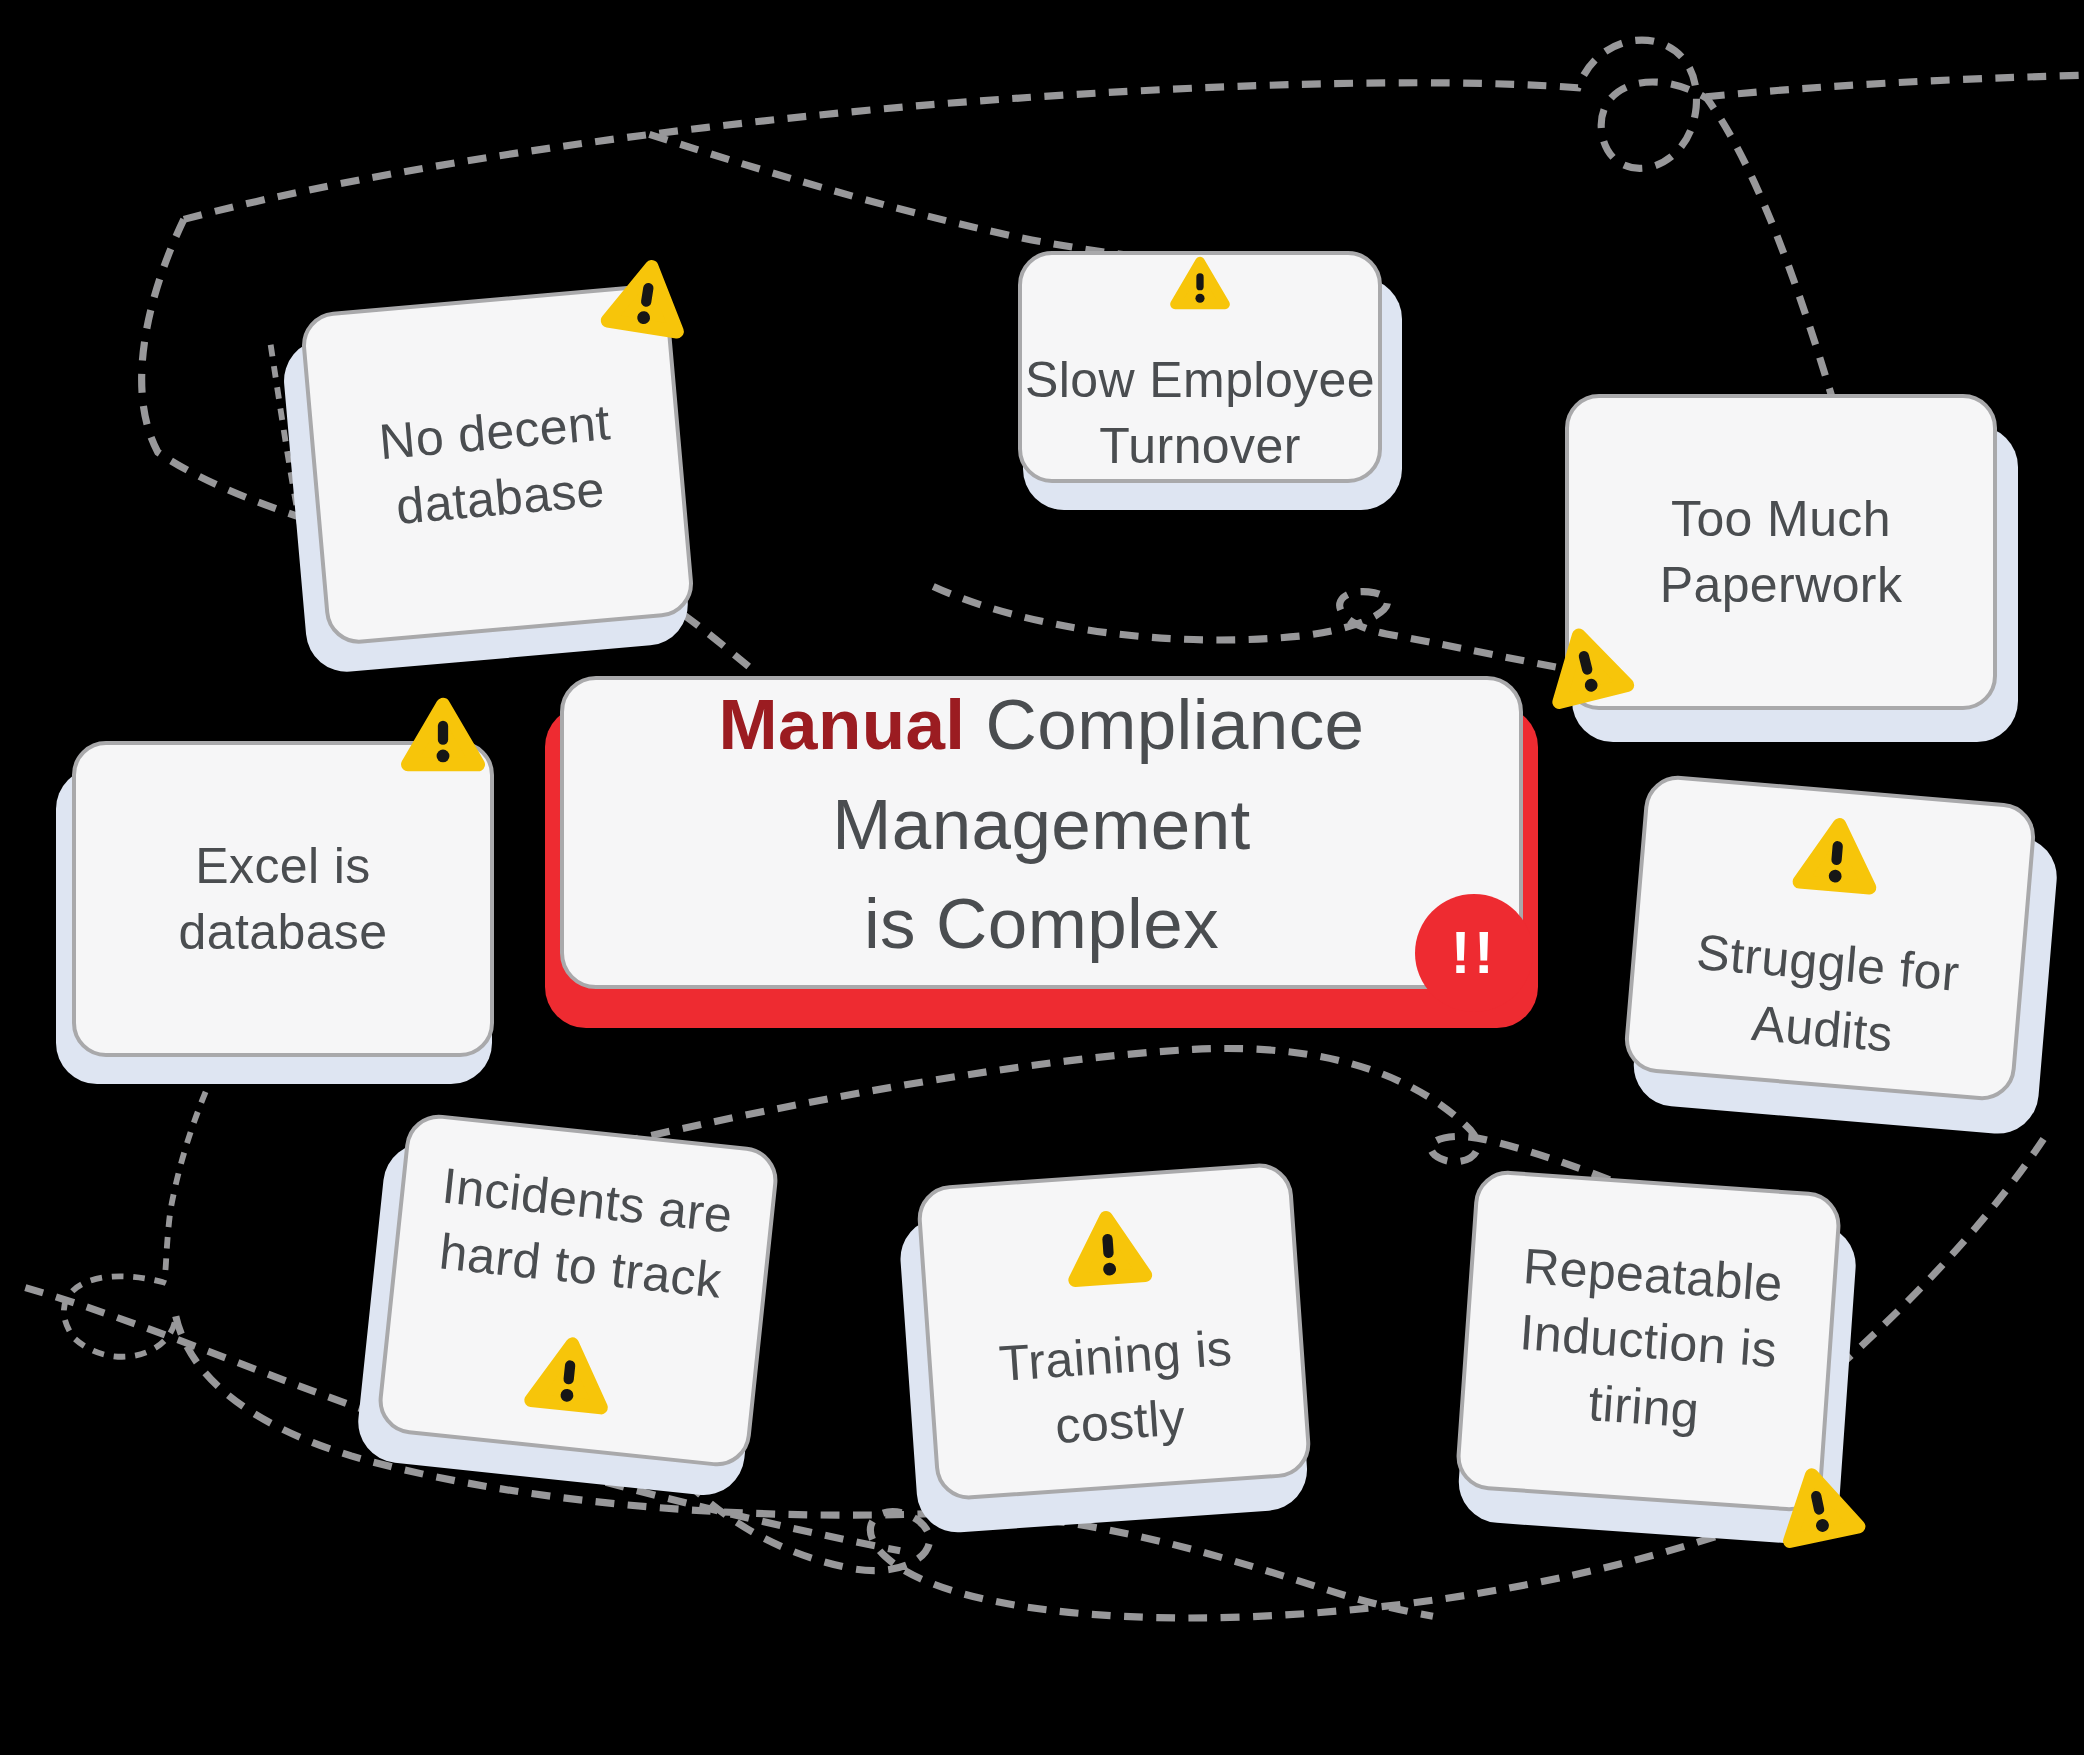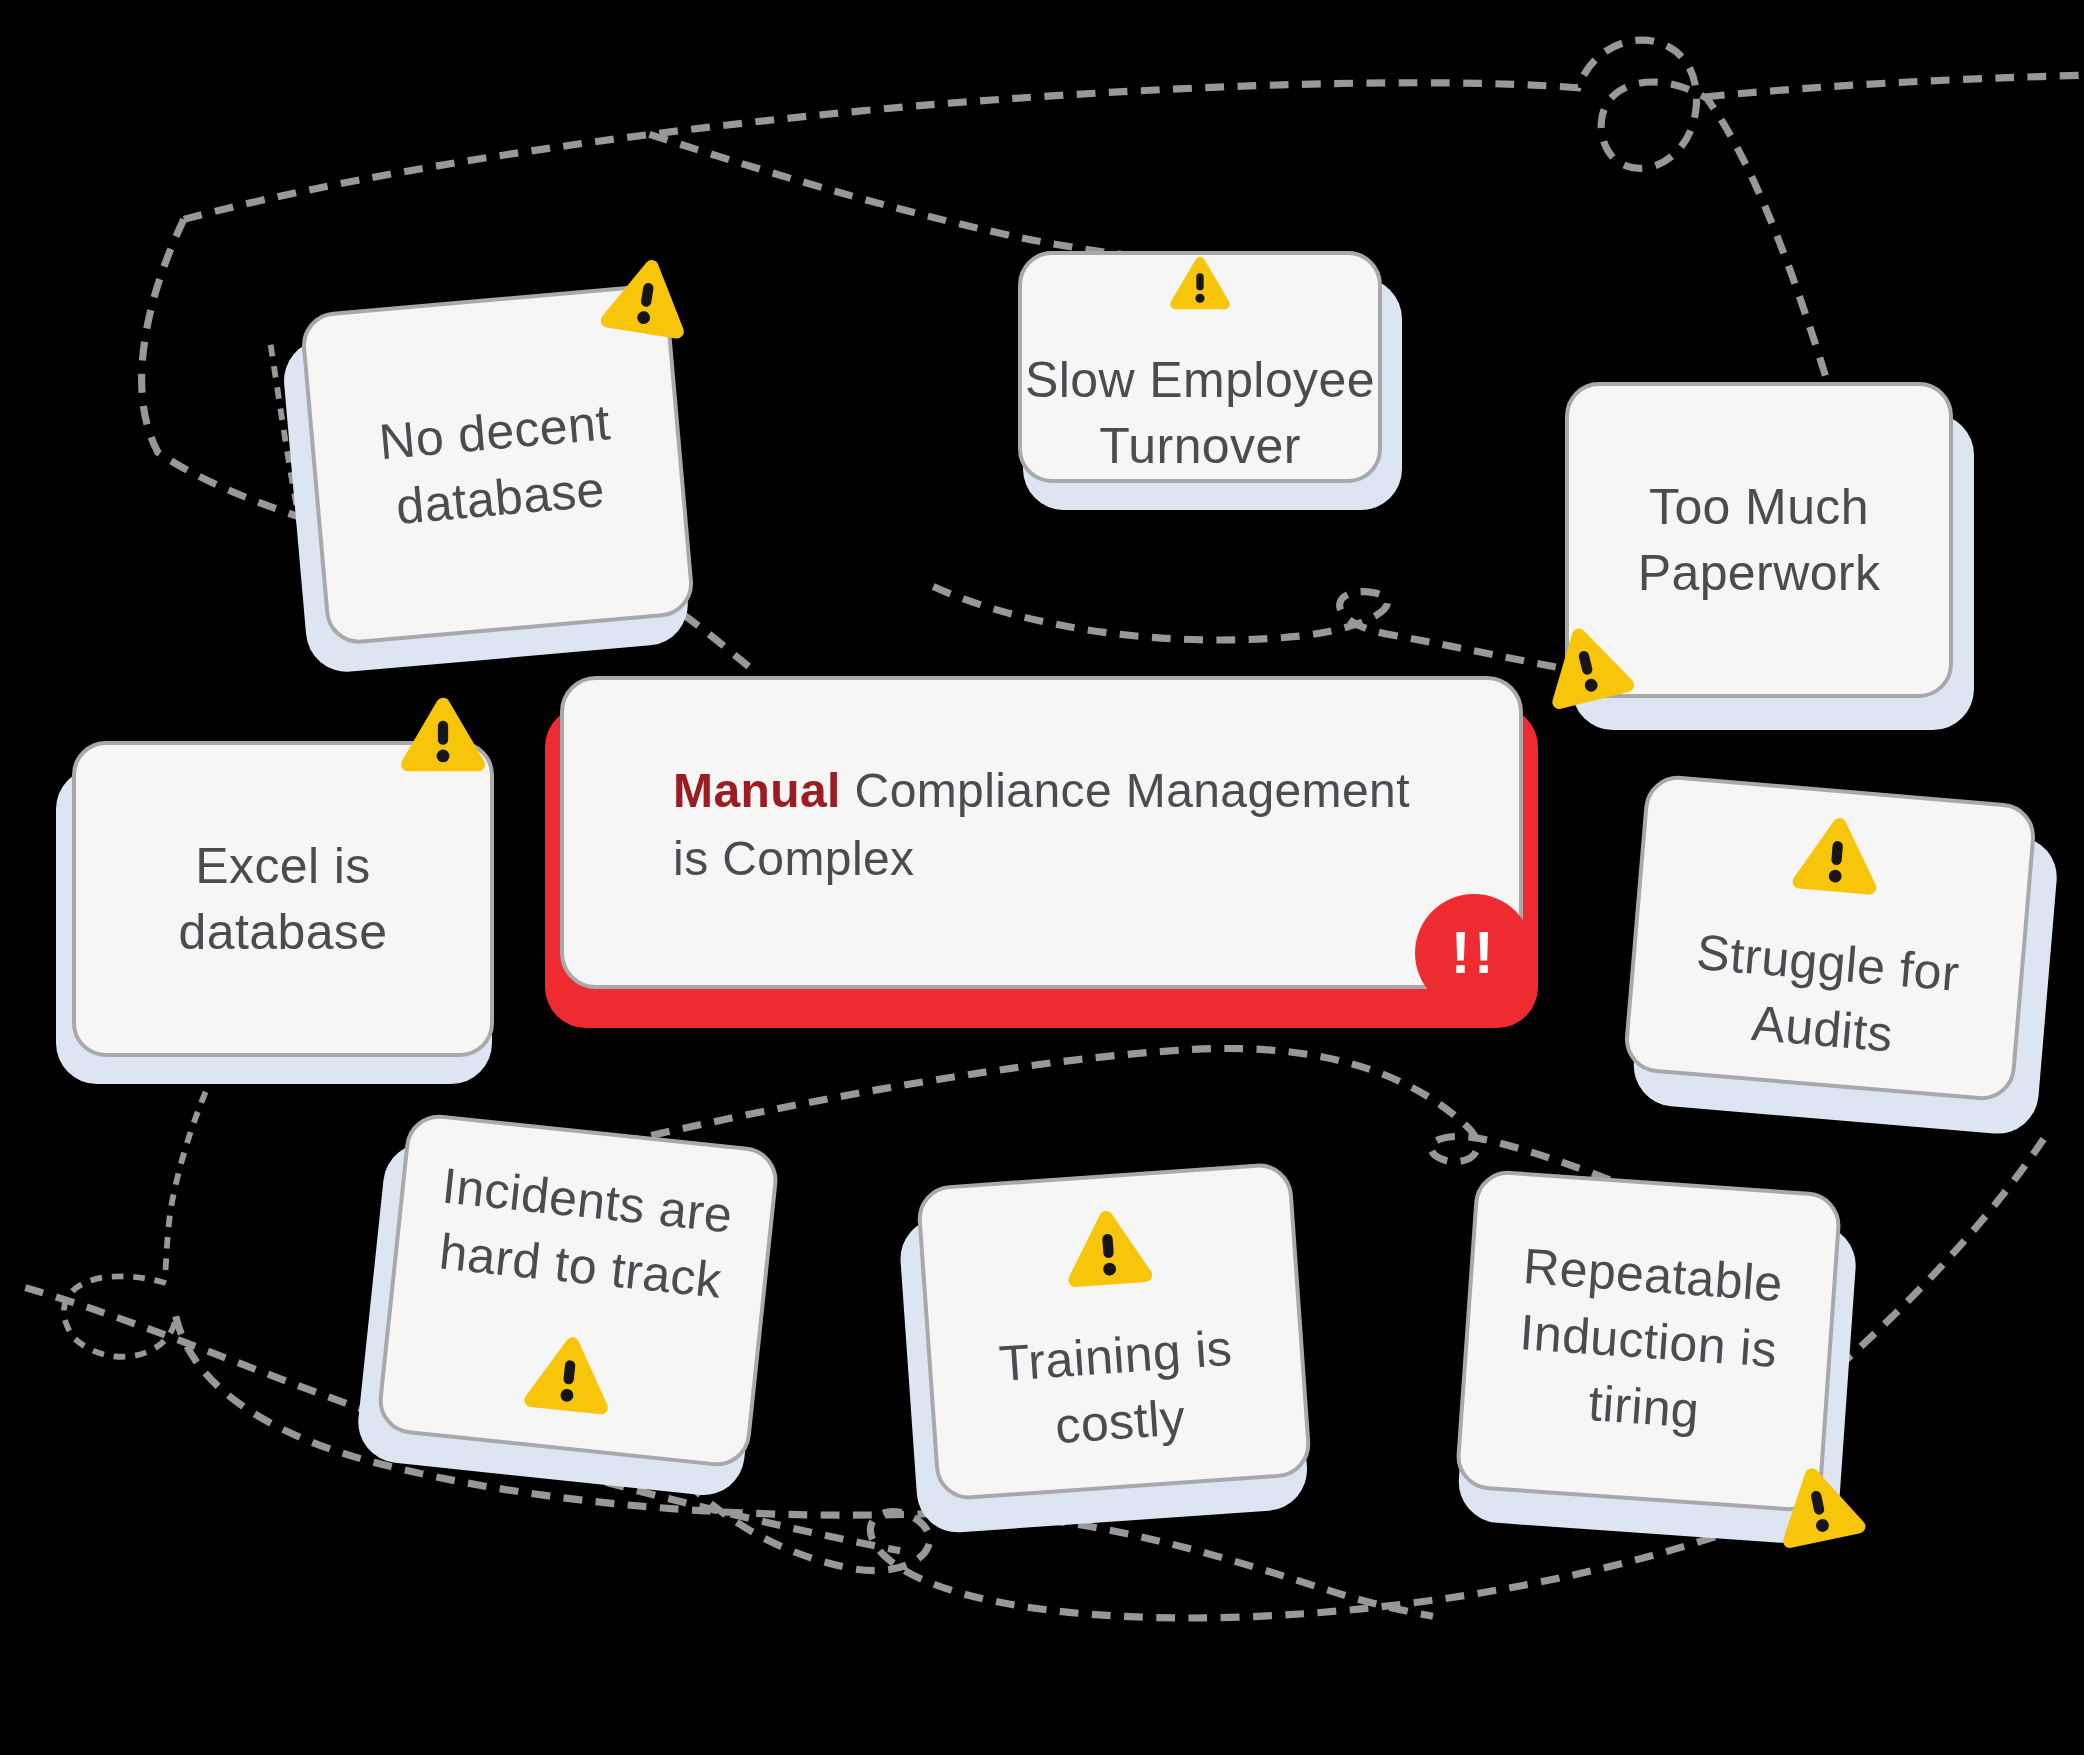--- a/index.html
+++ b/index.html
@@ -27,31 +27,31 @@
   .tri{width:86px;height:79px;display:block;}
   .tri-abs{position:absolute;z-index:3;}
   
   .red-backing{position:absolute;left:545px;top:706px;width:993px;height:322px;
                border-radius:41px;background:var(--accent_red);z-index:1;}
   .center-face{position:absolute;left:560px;top:676px;width:963px;height:313px;
                background:var(--card_fill);border:4.5px solid var(--card_border);
                border-radius:36px;z-index:2;display:flex;flex-direction:column;
                align-items:center;justify-content:center;box-sizing:border-box;
                padding-bottom:16px;}
-  .center-title{color:var(--text_gray);font-size:48px;line-height:1.4;
+  .center-title{color:var(--text_gray);font-size:71px;line-height:1.4;text-align:center;
                 letter-spacing:0.4px;}
   .center-title .em{color:var(--maroon);font-weight:bold;}
   .alert-badge{position:absolute;left:1415px;top:894px;width:118px;height:118px;
                border-radius:50%;background:var(--accent_red);z-index:3;
                display:flex;align-items:center;justify-content:center;
                color:#ffffff;font-size:59px;font-weight:bold;letter-spacing:3.6px;}
   
   #card-no-decent   {left:313px;top:298px;width:369px;height:333px;transform:rotate(-5deg);}
   #card-slow        {left:1018px;top:251px;width:364px;height:232px;}
-  #card-too-much    {left:1565px;top:382px;width:388px;height:316px;}
+  #card-too-much    {left:1565px;top:394px;width:432px;height:316px;}
   #card-excel       {left:72px;top:741px;width:422px;height:316px;}
   #card-struggle    {left:1634px;top:789px;width:392px;height:298px;transform:rotate(4.8deg);}
   #card-incidents   {left:391px;top:1130px;width:374px;height:321px;transform:rotate(6deg);}
   #card-training    {left:926px;top:1174px;width:376px;height:315px;transform:rotate(-4deg);}
   #card-repeatable  {left:1465px;top:1181px;width:367px;height:320px;transform:rotate(4deg);}
   .gap-sm{margin-top:36px;}
 </style>
 </head>
 <body>
 

